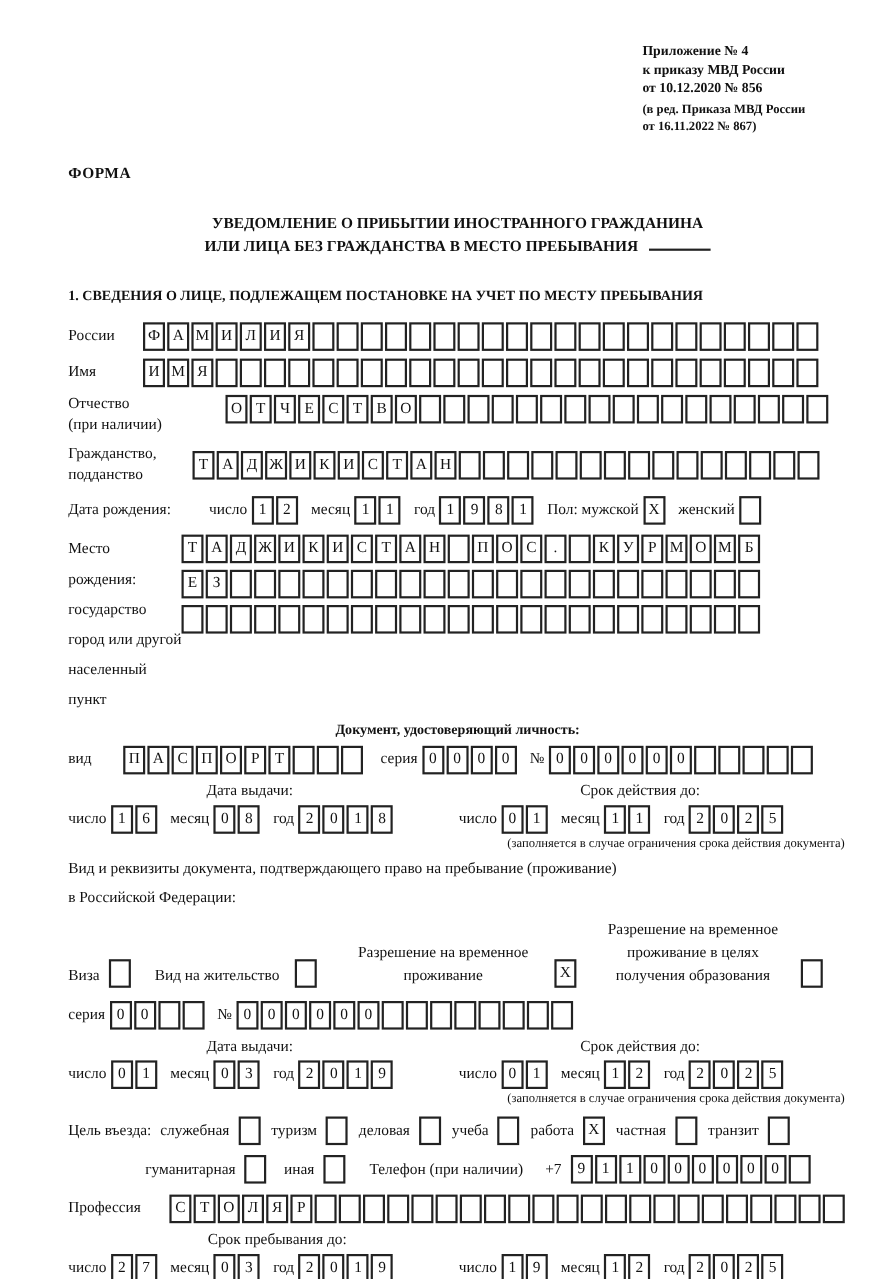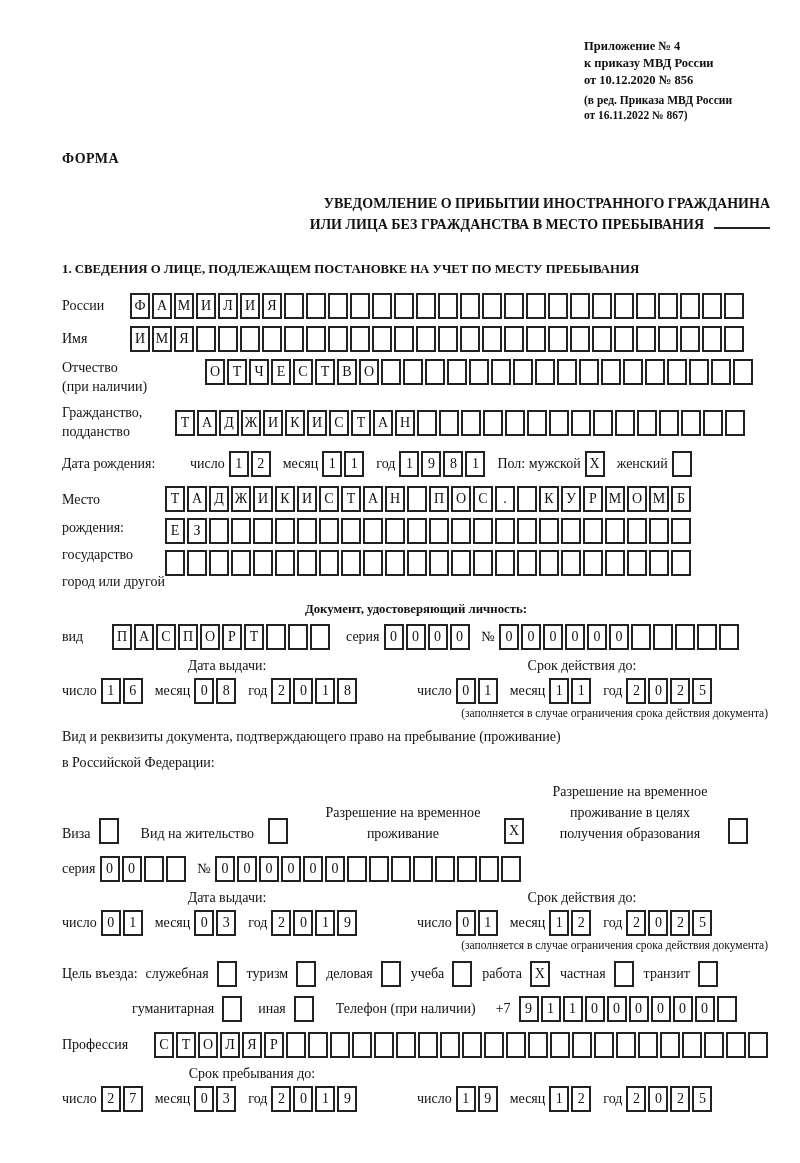--- a/index.html
+++ b/index.html
@@ -6,21 +6,21 @@
   .page{
     position:relative;width:800px;height:1163px;background:#ffffff;
     font-family:"Liberation Serif", serif;color:#111;box-sizing:border-box;
     padding:38px 30px 0 62px;overflow:hidden;
   }
   .content{width:708px;}
   
   .doc-ref{margin-left:auto;width:186px;font-size:12.5px;line-height:1.35;font-weight:bold;}
   .doc-ref .amend{font-size:11.5px;margin-top:4px;line-height:1.3;}
   .forma{font-weight:bold;font-size:14px;text-align:left;margin-top:28px;letter-spacing:.5px;}
-  .title{font-weight:bold;font-size:14px;text-align:right;margin-top:26px;line-height:1.55;}
+  .title{font-weight:bold;font-size:14px;text-align:center;margin-top:26px;line-height:1.55;}
   .blank-line{display:inline-block;width:56px;border-bottom:2px solid #222;margin-left:10px;vertical-align:baseline;height:12px;}
   .sect{font-weight:bold;font-size:12.8px;margin-top:26px;}
   
   .row{display:flex;align-items:center;margin-top:7px;}
   .lbl{font-size:14px;flex:none;}
   .w68{width:68px;} .w50{width:50px;}
   .cells{display:flex;flex:none;}
   .cell{
     flex:none;box-sizing:border-box;width:20px;height:26px;margin-right:2px;
     border:2px solid #222;text-align:center;font-size:14px;line-height:22px;
@@ -235,20 +235,21 @@
       <span class="cells">
           <span class="cell"></span>
         </span>
     </div>
 
     <div class="row" style="align-items:flex-start;margin-top:9px;">
       <div class="lbl2" style="width:103px;line-height:1.95;">
         <div>Место рождения:</div>
         <div>государство</div>
         <div>город или другой</div>
+        <div>населенный пункт</div>
       </div>
       <div class="cellcol">
         <div class="cells">
             <span class="cell">Т</span>
             <span class="cell">А</span>
             <span class="cell">Д</span>
             <span class="cell">Ж</span>
             <span class="cell">И</span>
             <span class="cell">К</span>
             <span class="cell">И</span>

